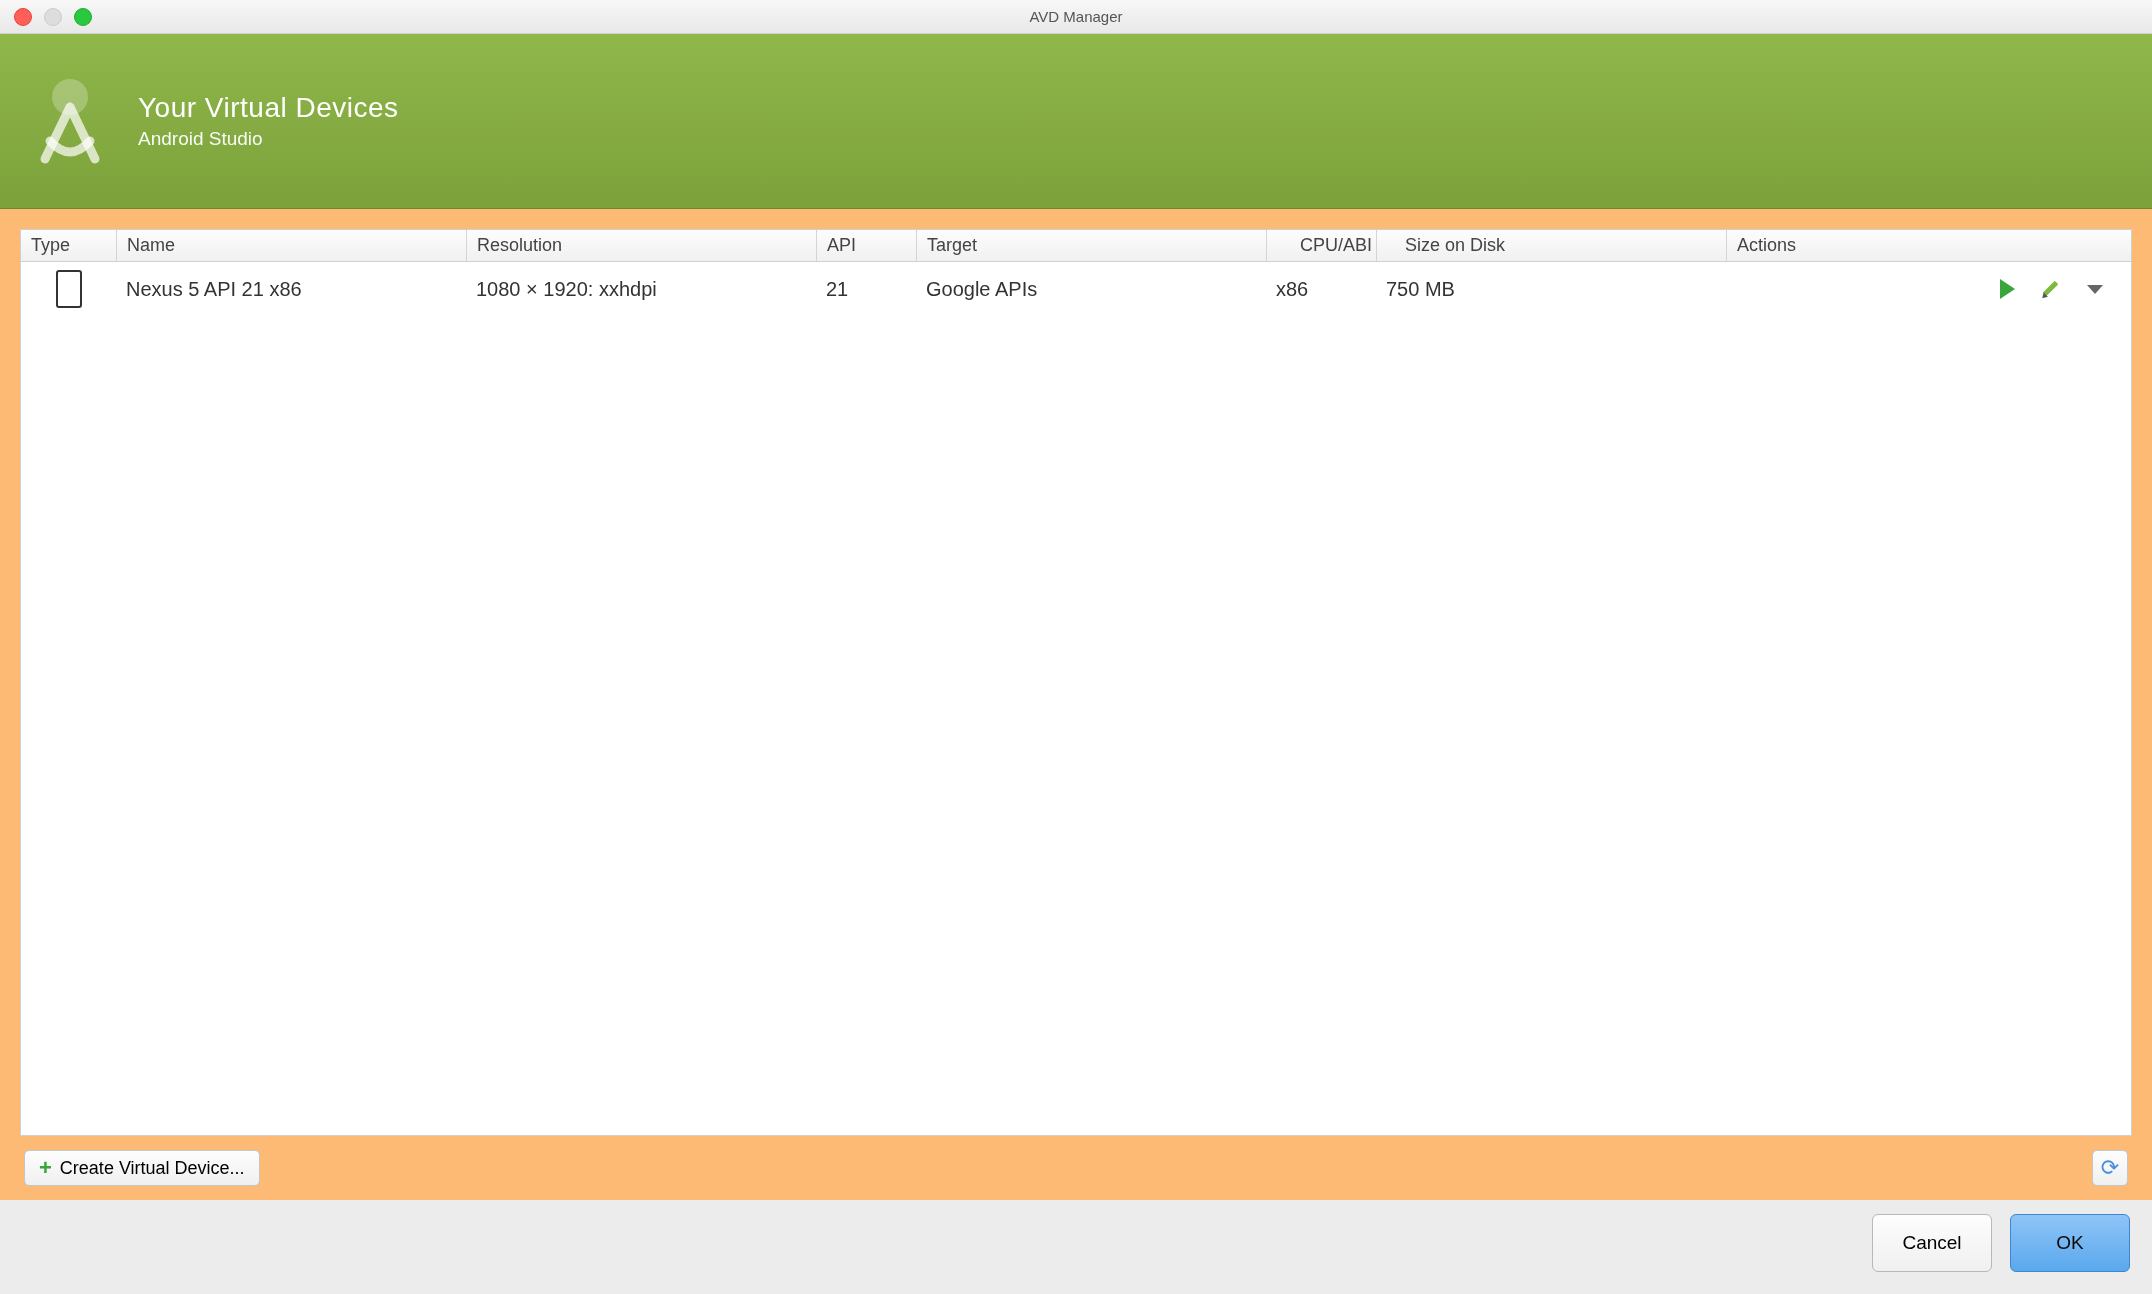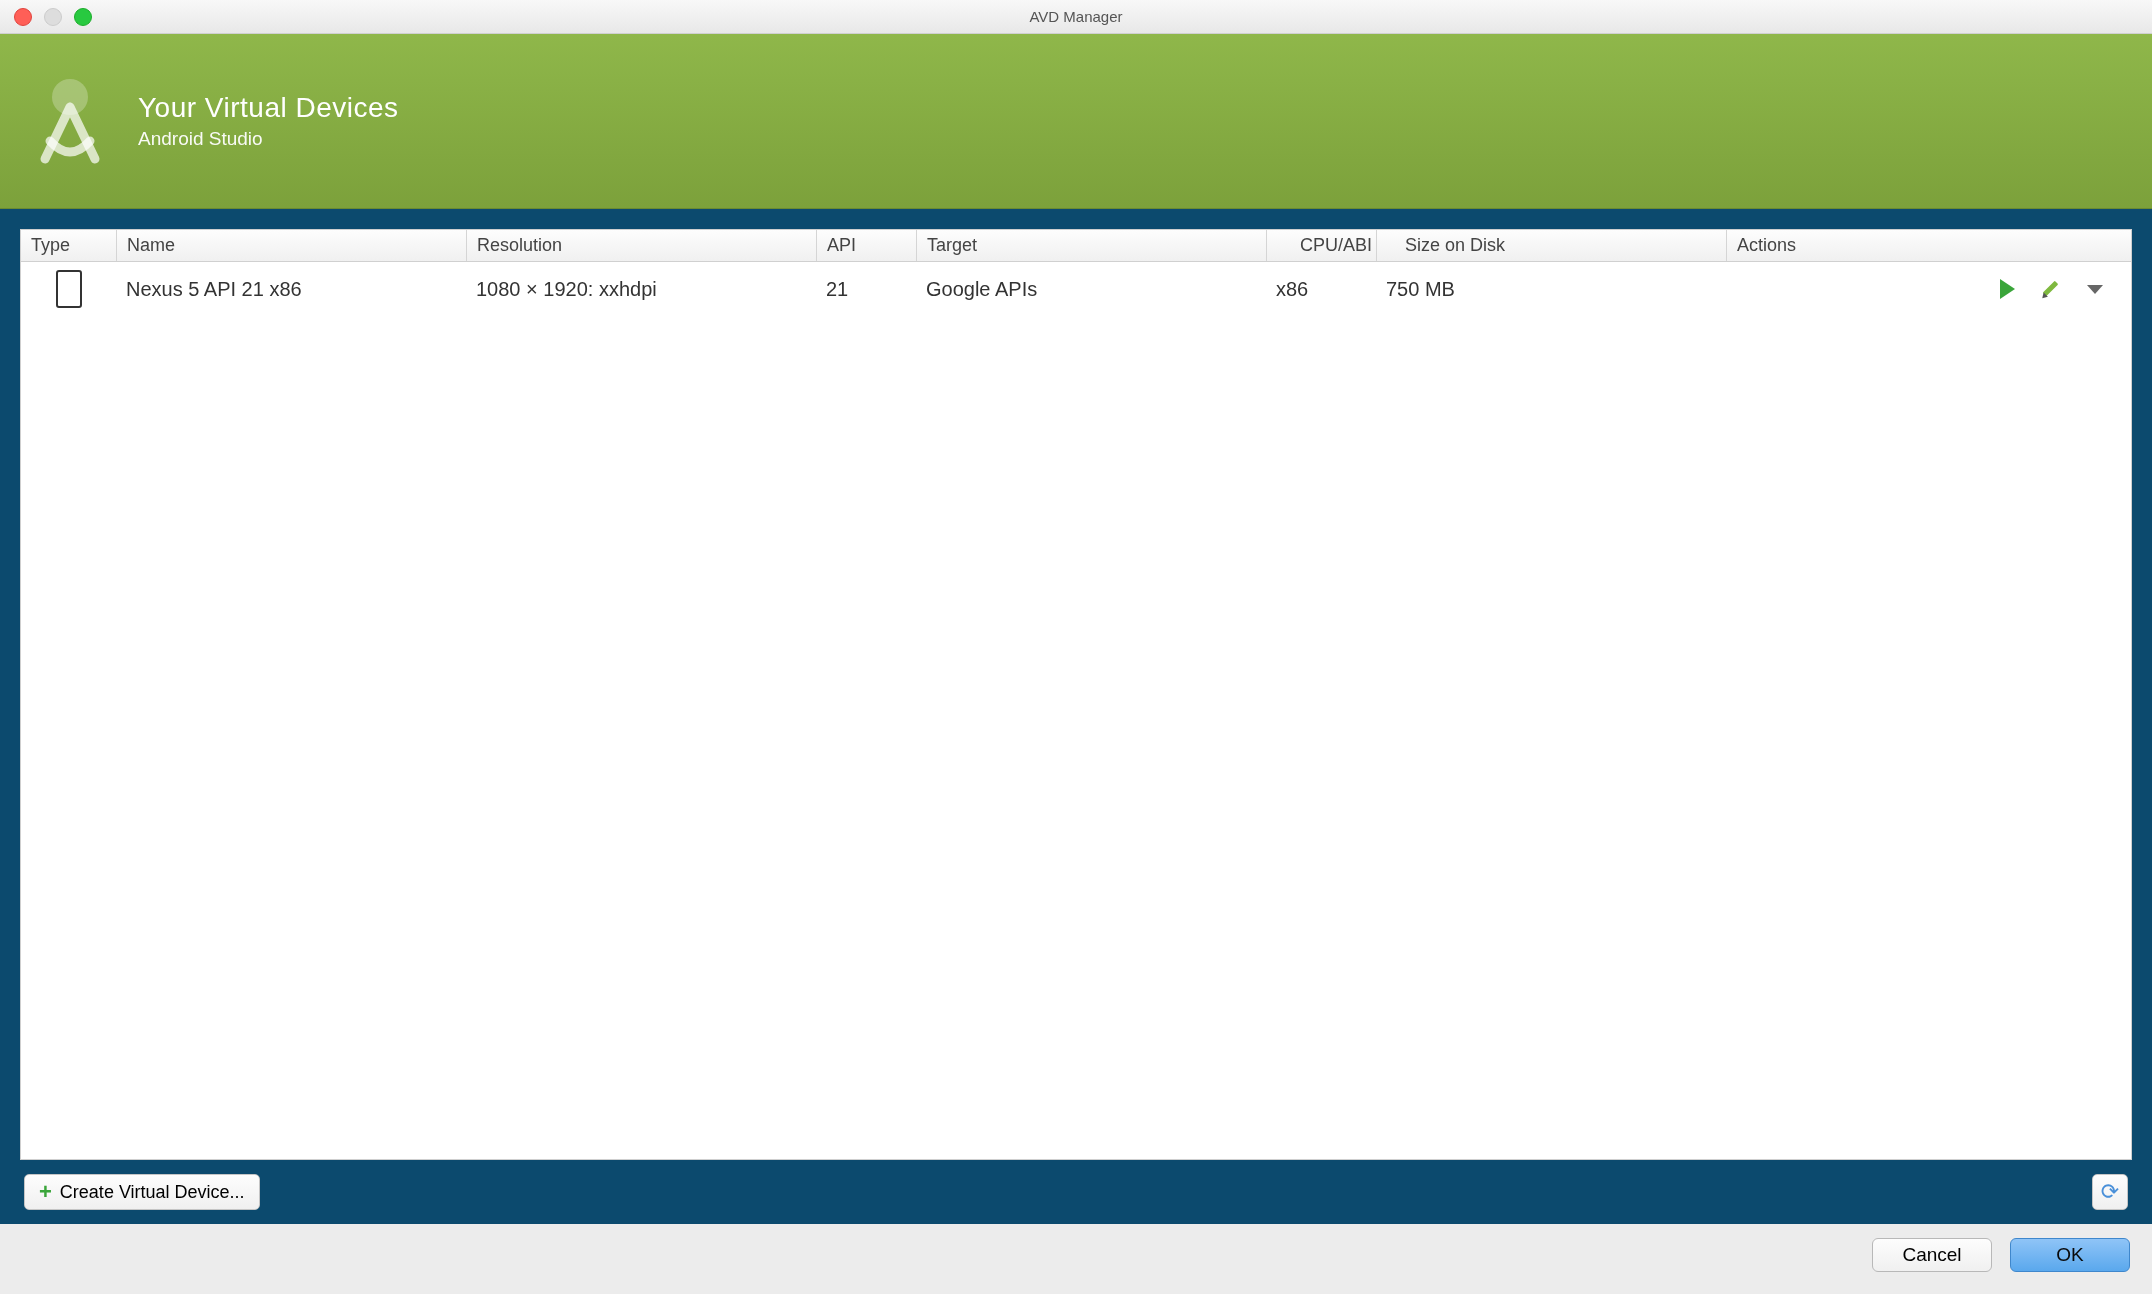--- a/index.html
+++ b/index.html
@@ -76,21 +76,21 @@
       font-weight: 300;
       letter-spacing: 0.5px;
       margin-bottom: 4px;
     }
     .banner-text .sub {
       font-size: 19px;
       font-weight: 300;
       opacity: 0.95;
     }
     .content-area {
-      background: #0c4a6e;
+      background: #fdba74;
       padding: 20px 20px 10px 20px;
       flex: 1;
       display: flex;
       flex-direction: column;
     }
     .table-wrap {
       background: #fff;
       border: 1px solid #cfcfcf;
       flex: 1;
       display: flex;
@@ -259,21 +259,21 @@
       font-size: 22px;
     }
     .footer-buttons {
       display: flex;
       justify-content: flex-end;
       gap: 18px;
       padding: 14px 22px 22px 22px;
     }
     .footer-btn {
       min-width: 120px;
-      padding: 5px 20px;
+      padding: 17px 20px;
       border-radius: 6px;
       border: 1px solid #b8b8b8;
       background: linear-gradient(#fdfdfd, #f0f0f0);
       font-size: 19px;
       cursor: pointer;
       text-align: center;
     }
     .footer-btn.primary {
       background: linear-gradient(#8fc4f7, #5aa8ed);
       border: 1px solid #3f87cc;

